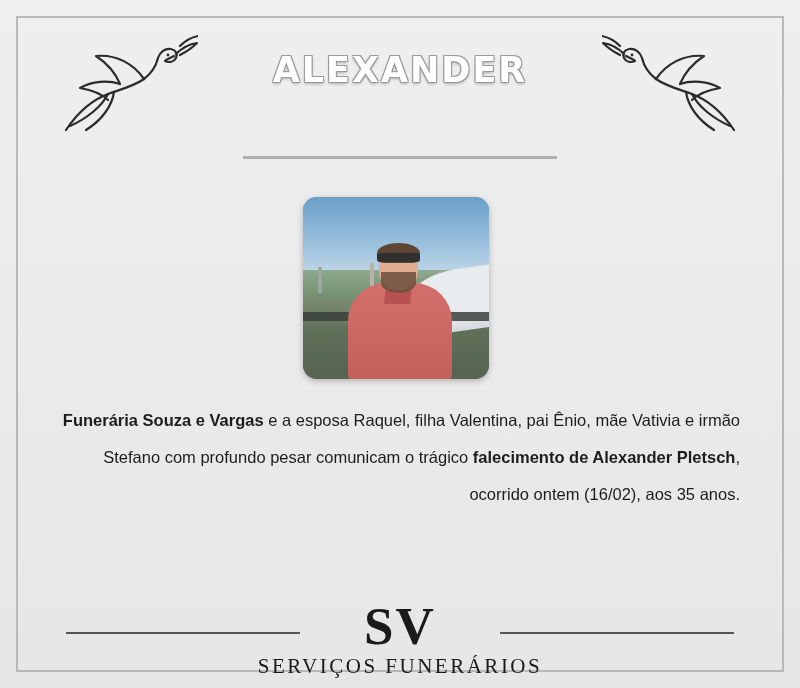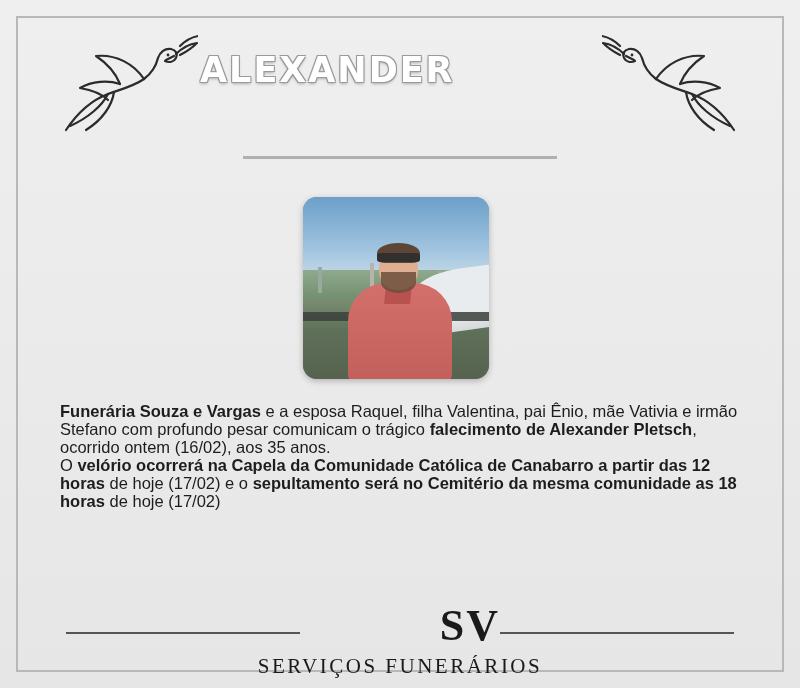--- a/index.html
+++ b/index.html
@@ -49,21 +49,21 @@
     height: 110px;
   }
   .dove.left  { left: 48px; }
   .dove.right { right: 48px; }
 
   .title {
     position: absolute;
     left: 200px;
     top: 20px;
     width: 400px;
-    text-align: left;
+    text-align: center;
     color: #ffffff;
     font-family: "DejaVu Sans", sans-serif;
     font-weight: bold;
     font-size: 35px;
     letter-spacing: 2px;
     line-height: 48px;
     text-shadow:
       -1px -1px 0 #9a9a9a,
        1px -1px 0 #9a9a9a,
       -1px  1px 0 #9a9a9a,
@@ -186,25 +186,25 @@
     border-radius: 3px;
     opacity: .9;
   }
 
   
   .body-text {
     position: absolute;
     left: 60px;
     top: 402px;
     width: 680px;
-    text-align: left;
+    text-align: right;
     color: #1d1d1d;
     font-family: "Liberation Sans", sans-serif;
     font-size: 16.5px;
-    line-height: 18px;
+    line-height: 37px;
   }
   .body-text p { margin: 0; }
   .body-text b { font-weight: bold; }
 
   
   .footer {
     position: absolute;
     left: 0;
     top: 600px;
     width: 800px;
@@ -217,23 +217,23 @@
     background: #555555;
     width: 234px;
   }
   .footer-rule.left  { left: 66px; }
   .footer-rule.right { right: 66px; }
   .sv {
     position: absolute;
     left: 300px;
     top: 0px;
     width: 200px;
-    text-align: right;
+    text-align: center;
     font-family: "Liberation Serif", serif;
-    font-size: 44px;
+    font-size: 53px;
     font-weight: bold;
     letter-spacing: 2px;
     color: #1a1a1a;
     line-height: 52px;
   }
   .sv-sub {
     position: absolute;
     left: 250px;
     top: 54px;
     width: 300px;
@@ -305,21 +305,20 @@
       <div class="p-collar"></div>
       <div class="p-head"></div>
       <div class="p-beard"></div>
       <div class="p-hair"></div>
       <div class="p-glasses"></div>
     </div>
   </div>
 
   <div class="body-text">
     <p><b>Funerária Souza e Vargas</b> e a esposa Raquel, filha Valentina, pai Ênio, mãe Vativia e irmão Stefano com profundo pesar comunicam o trágico <b>falecimento de Alexander Pletsch</b>, ocorrido ontem (16/02), aos 35 anos.</p>
-    <p>O <b>velório ocorrerá na Capela da Comunidade Católica de Canabarro a partir das 12 horas</b> de hoje (17/02) e o <b>sepultamento será no Cemitério da mesma comunidade as 18 horas</b> de hoje (17/02)</p>
   </div>
 
   <div class="footer">
     <div class="footer-rule left"></div>
     <div class="footer-rule right"></div>
     <div class="sv">SV</div>
     <div class="sv-sub">SERVIÇOS FUNERÁRIOS</div>
   </div>
 
 </div>

